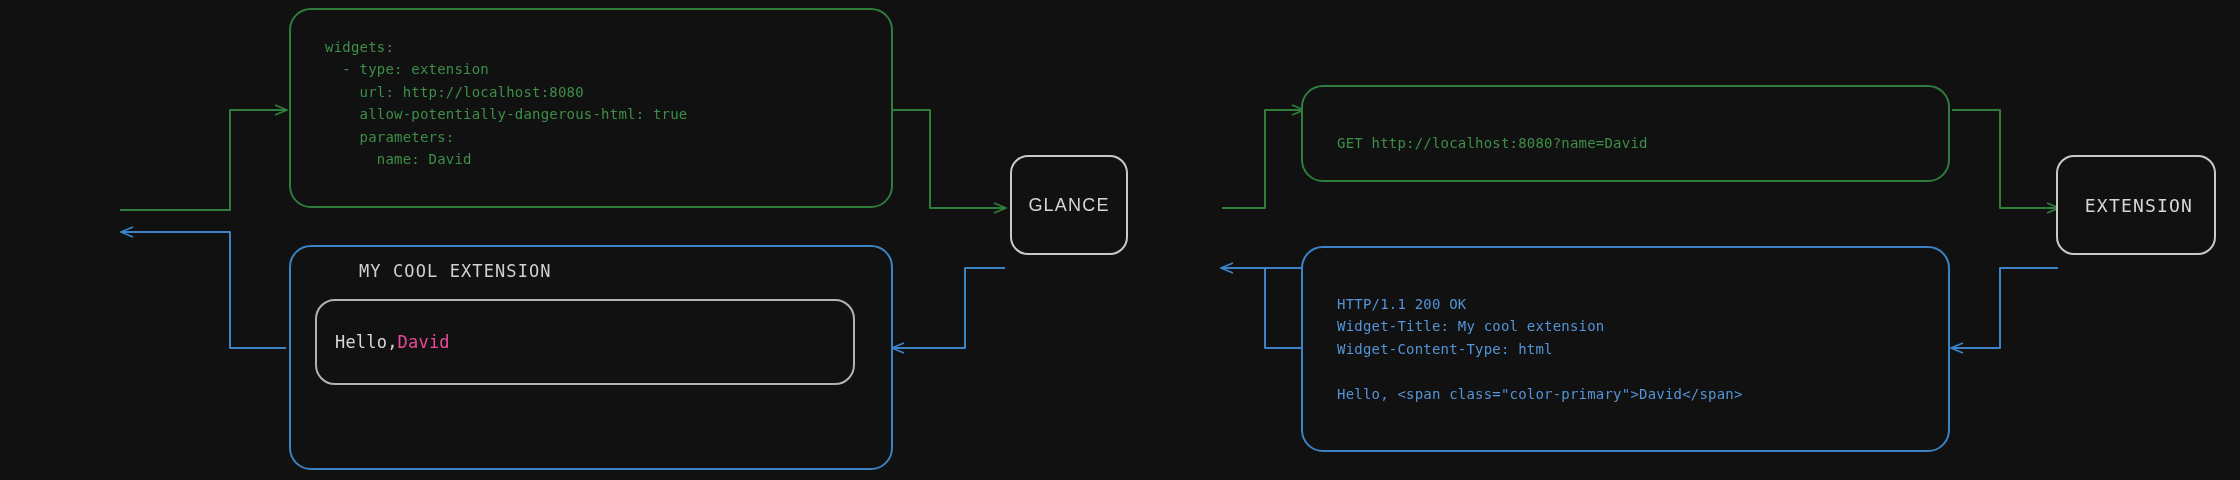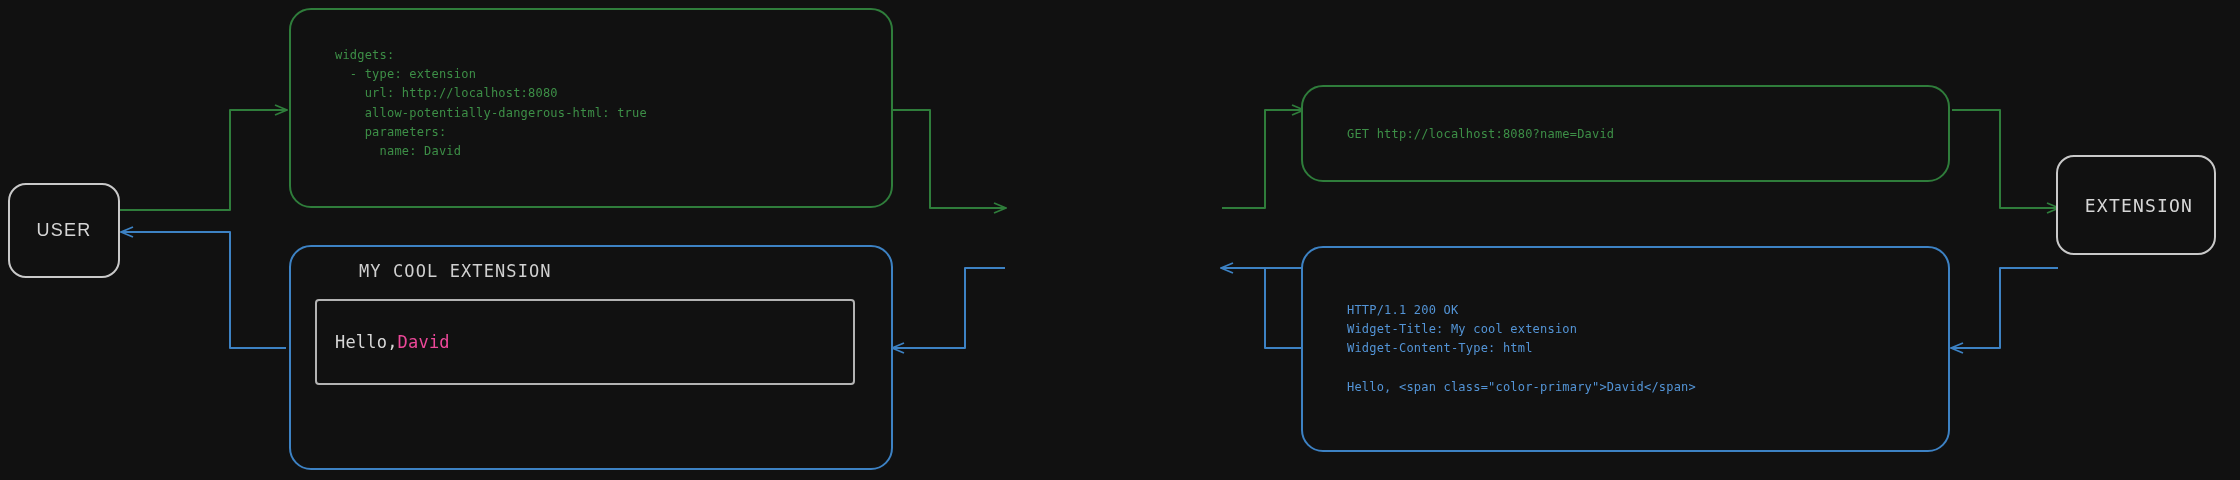--- a/index.html
+++ b/index.html
@@ -48,42 +48,42 @@
     position: absolute;
     border: 2px solid #2f7d3b;
     border-radius: 22px;
     background: #111111;
     box-sizing: border-box;
     padding: 22px 30px;
   }
   .panel.green { border-color: #2f7d3b; }
   .panel.blue  { border-color: #3d82c4; }
   .code {
-    margin: 14px;
+    margin: 4px;
     white-space: pre;
     font-family: "DejaVu Sans Mono", "Liberation Mono", monospace;
-    font-size: 12px;
+    font-size: 14px;
     line-height: 1.60;
     letter-spacing: 0.2px;
   }
   .code.green { color: #3d8f47; }
   .code.blue  { color: #5394d6; }
 
   .widget-title {
     color: #d0d0d0;
     font-family: "DejaVu Sans Mono", "Liberation Mono", monospace;
     font-size: 17px;
     letter-spacing: 1.1px;
     margin: 14px 0 0 24px;
     padding-left: 44px;
   }
   .widget-card {
     margin: 18px 36px 0 24px;
     border: 2px solid #b3b3b3;
-    border-radius: 4px;
+    border-radius: 20px;
     height: 86px;
     display: flex;
     align-items: center;
     box-sizing: border-box;
     padding-left: 18px;
   }
   .widget-card-text {
     font-family: "DejaVu Sans Mono", "Liberation Mono", monospace;
     font-size: 17px;
     color: #d8d8d8;
@@ -115,24 +115,24 @@
 
     <g stroke="#3d82c4" stroke-width="2" fill="none" stroke-linejoin="round">
       <path d="M2058,268 H2000 V348 H1952" marker-end="url(#arrow-blue)"></path>
       <path d="M1303,268 H1265 V268 H1222" marker-end="url(#arrow-blue)"></path>
       <path d="M1303,348 H1265 V268"></path>
       <path d="M1005,268 H965 V348 H893" marker-end="url(#arrow-blue)"></path>
       <path d="M286,348 H230 V232 H122" marker-end="url(#arrow-blue)"></path>
     </g>
   </svg>
 
-  <div class="node" style="left:8px; top:183px; width:112px; height:95px;">
-    <span class="node-label sans">USER</span>
+
+  <div class="node" style="left:1010px; top:155px; width:118px; height:100px;">
+    <span class="node-label sans">GLANCE</span>
   </div>
-
 
   <div class="node" style="left:2056px; top:155px; width:160px; height:100px;padding-left:6px;">
     <span class="node-label mono">EXTENSION</span>
   </div>
 
   <div class="panel green" style="left:289px; top:8px; width:604px; height:200px;">
     <pre class="code green">widgets:
   - type: extension
     url: http://localhost:8080
     allow-potentially-dangerous-html: true

